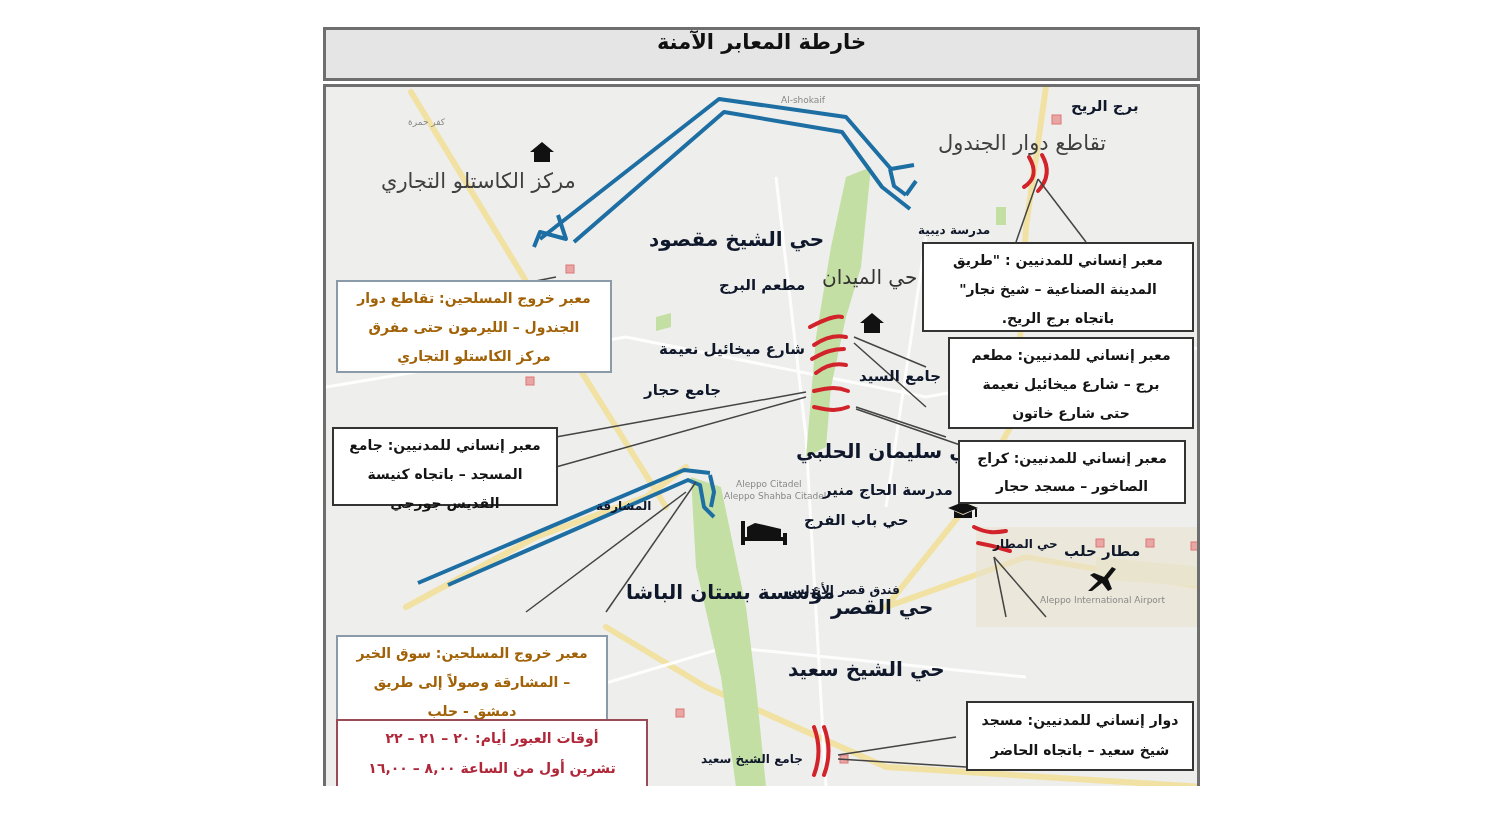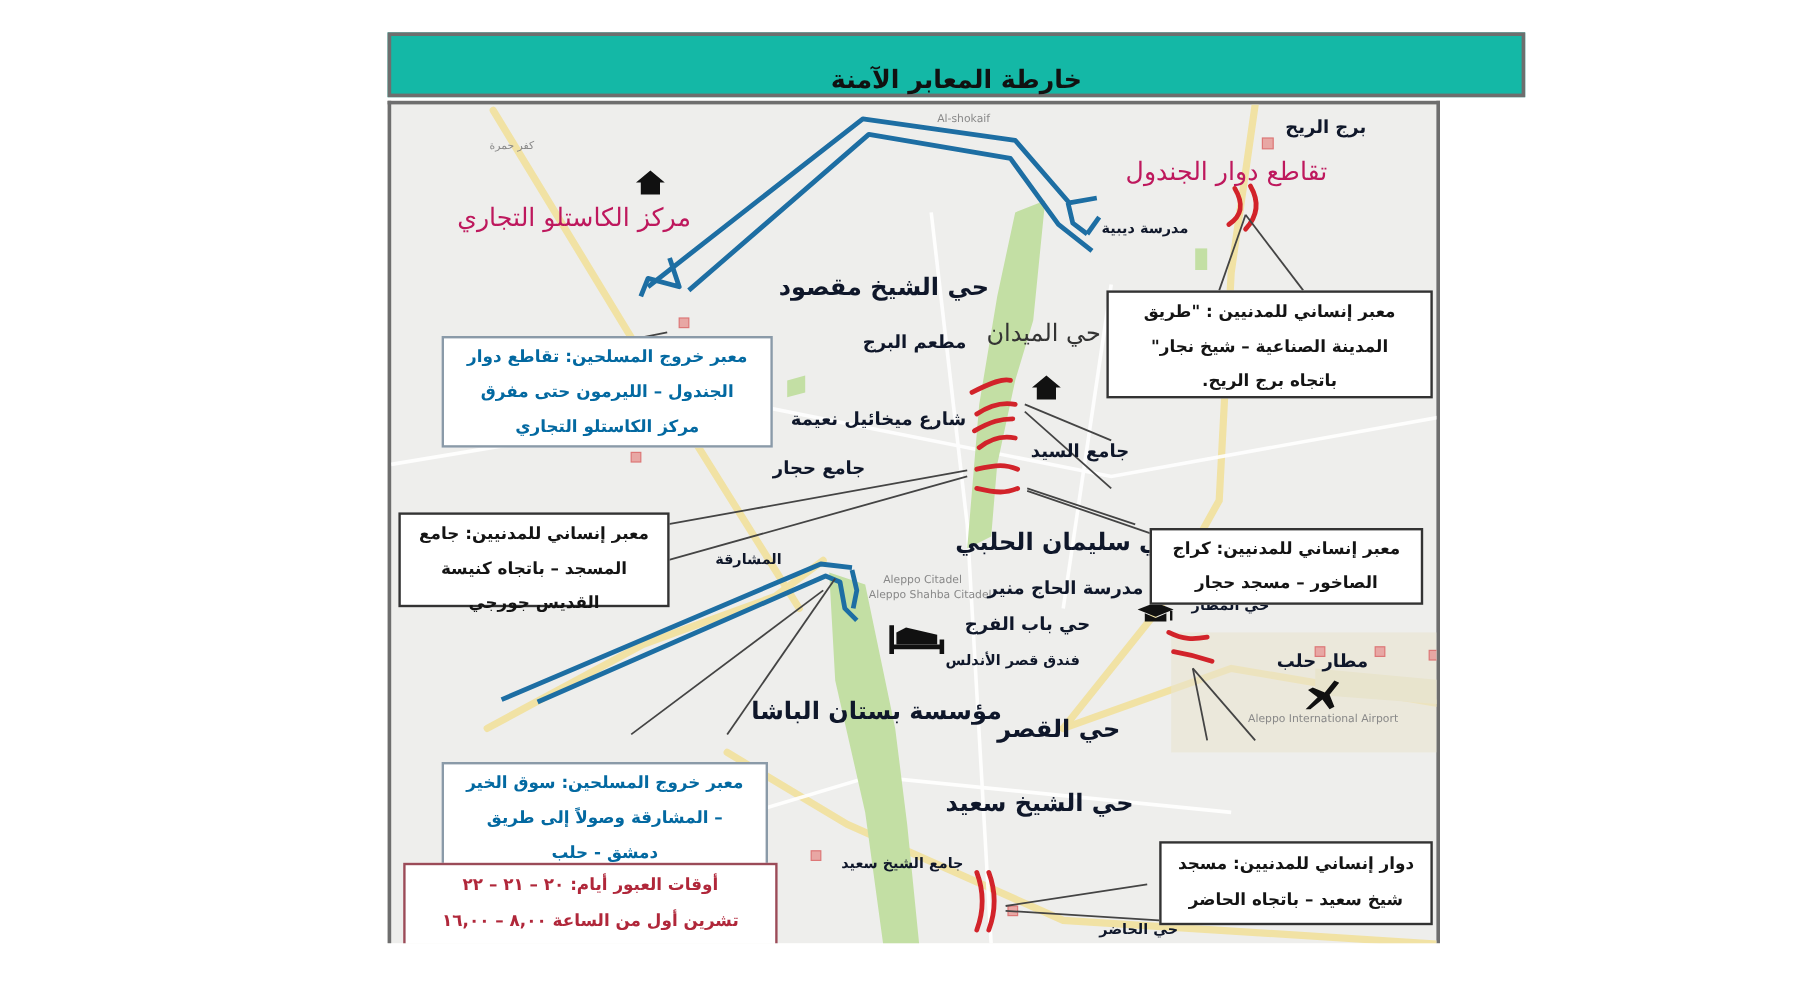--- a/index.html
+++ b/index.html
@@ -2,45 +2,45 @@
 <html><head>
 <meta charset="utf-8">
 <style>
   html, body { margin: 0; padding: 0; }
   body {
     width: 1500px; height: 824px; background: #ffffff; position: relative; overflow: hidden;
     font-family: "DejaVu Sans", sans-serif;
   }
   .frame { position: absolute; box-sizing: border-box; }
   #title-box {
-    left: 323px; top: 27px; width: 948px; height: 54px;
-    border: 3px solid #6e6e6e; background: #14b8a6;
-    display: flex; align-items: flex-end; justify-content: center;
+    left: 323px; top: 27px; width: 877px; height: 54px;
+    border: 3px solid #6e6e6e; background: #e5e5e5;
+    display: flex; align-items: flex-start; justify-content: center;
   }
   #title-box span { font-weight: bold; font-size: 21px; color: #111; direction: rtl; }
   #map {
     left: 323px; top: 84px; width: 877px; height: 702px;
     border-left: 3px solid #6e6e6e; border-right: 3px solid #6e6e6e; border-top: 3px solid #6e6e6e;
     background: #eeeeec; overflow: hidden;
   }
   svg.layer { position: absolute; left: 0; top: 0; }
   .lbl { position: absolute; direction: rtl; white-space: nowrap; font-weight: bold; color: #0f172a; }
   .lbl.xl { font-size: 20px; text-align: right; }
   .lbl.l { font-size: 20px; }
   .lbl.m { font-size: 15px; }
-  .lbl.s { font-size: 12px; }
+  .lbl.s { font-size: 12px; margin-top: 40px; }
   .lbl.tiny { font-size: 9px; color: #888; font-weight: normal; direction: ltr; }
-  .lbl.blue { color: #be185d; font-weight: normal; font-size: 21px; }
+  .lbl.blue { color: #404040; font-weight: normal; font-size: 21px; }
   .callout {
     position: absolute; box-sizing: border-box; background: #ffffff;
     border: 2px solid #333; direction: rtl; text-align: center;
     font-weight: bold; font-size: 14px; line-height: 29px; color: #141414;
     padding: 2px 8px; white-space: pre-line;
   }
-  .callout.exit { border-color: #8a9aa8; color: #0369a1; font-weight: bold; margin-left: 32px; }
+  .callout.exit { border-color: #8a9aa8; color: #a16207; font-weight: bold; }
   .callout.times { border-color: #9b4b58; color: #b0273a; font-weight: bold; line-height: 30px; }
   .icon { position: absolute; }
 </style>
 </head>
 <body>
 
 <div class="frame" id="title-box">
   <span>خارطة المعابر الآمنة</span>
 </div>
 
@@ -177,20 +177,23 @@
   <span class="lbl xl" style="left:462px;top:570px">حي الشيخ سعيد</span>
   <span class="lbl s" style="left:375px;top:625px">جامع الشيخ سعيد</span>
   <span class="lbl s" style="left:590px;top:680px">حي الحاضر</span>
 
   <div class="callout exit" style="left:10px;top:193px;width:276px;height:93px">معبر خروج المسلحين: تقاطع دوار
 الجندول – الليرمون حتى مفرق
 مركز الكاستلو التجاري</div>
   <div class="callout" style="left:596px;top:155px;width:272px;height:90px">معبر إنساني للمدنيين : "طريق
 المدينة الصناعية – شيخ نجار"
 باتجاه برج الريح.</div>
+  <div class="callout" style="left:622px;top:250px;width:246px;height:92px">معبر إنساني للمدنيين: مطعم
+برج – شارع ميخائيل نعيمة
+حتى شارع خاتون</div>
   <div class="callout" style="left:6px;top:340px;width:226px;height:79px">معبر إنساني للمدنيين: جامع
 المسجد – باتجاه كنيسة
 القديس جورجي</div>
   <div class="callout" style="left:632px;top:353px;width:228px;height:64px;line-height:28px">معبر إنساني للمدنيين: كراج
 الصاخور – مسجد حجار</div>
   <div class="callout exit" style="left:10px;top:548px;width:272px;height:93px">معبر خروج المسلحين: سوق الخير
 – المشارقة وصولاً إلى طريق
 دمشق - حلب</div>
   <div class="callout" style="left:640px;top:614px;width:228px;height:70px;line-height:30px">دوار إنساني للمدنيين: مسجد
 شيخ سعيد – باتجاه الحاضر</div>

